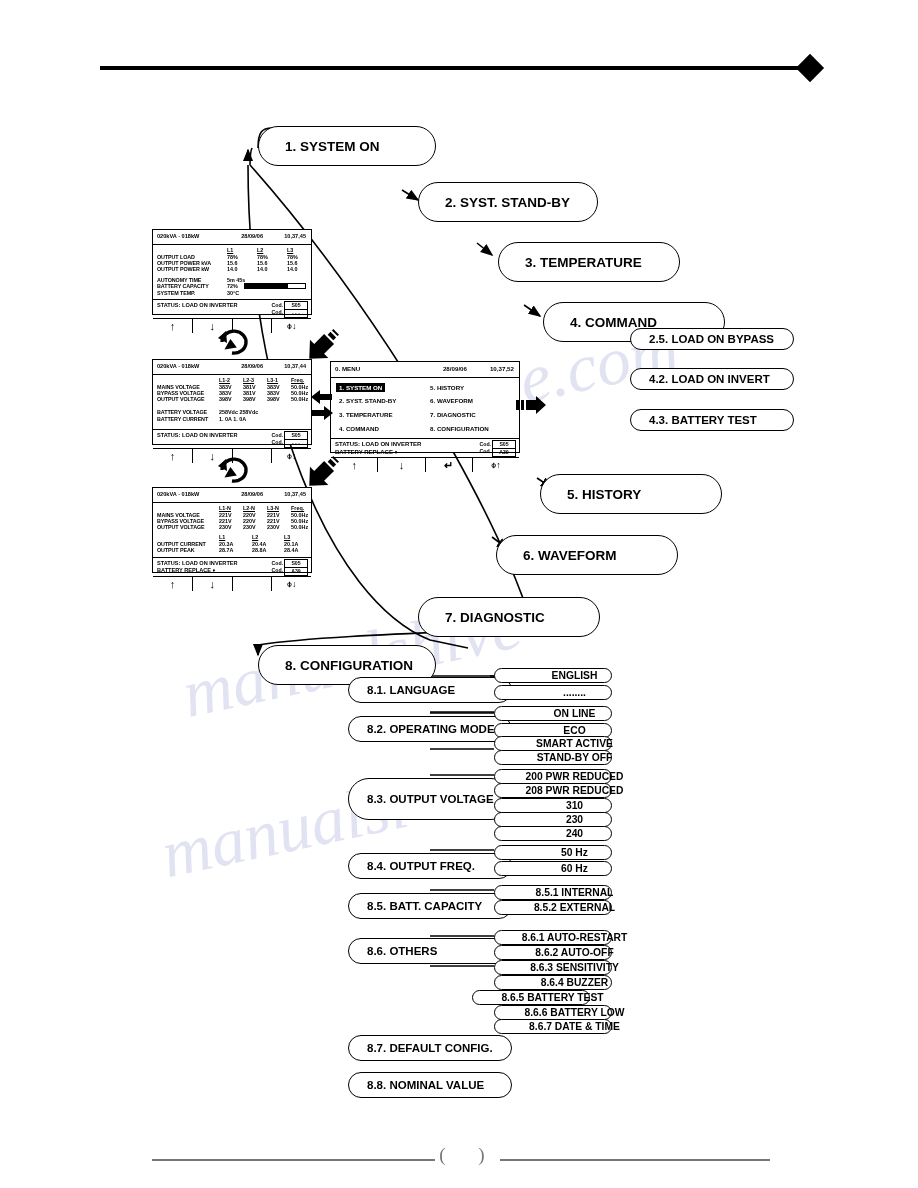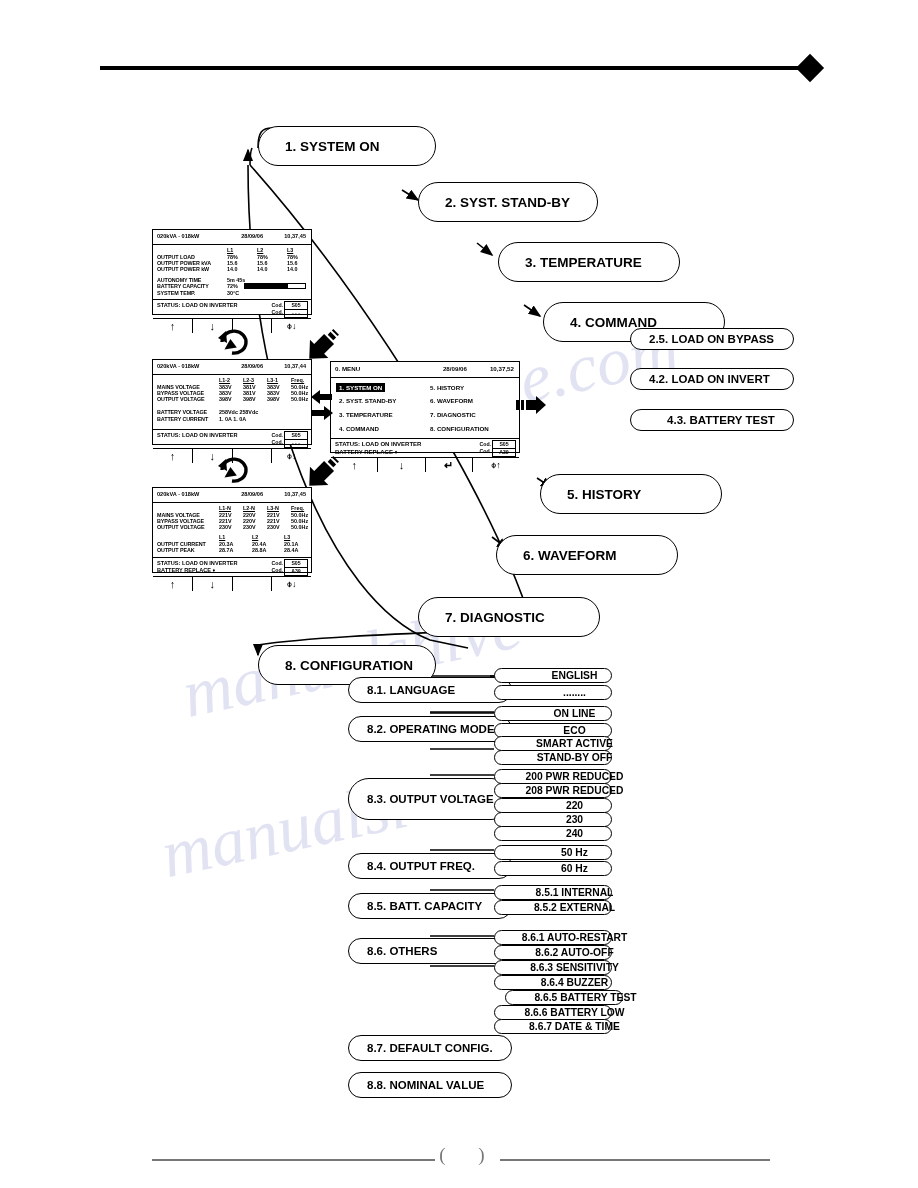--- a/index.html
+++ b/index.html
@@ -154,21 +154,21 @@
 <div class="pill pill-main" style="left:258px;top:645px;width:178px;">
   <span>8.  CONFIGURATION</span>
 </div>
 
 <div class="pill pill-sub" style="left:630px;top:328px;width:164px;">
   <span>2.5. LOAD ON BYPASS</span>
 </div>
 <div class="pill pill-sub" style="left:630px;top:368px;width:164px;">
   <span>4.2. LOAD ON INVERT</span>
 </div>
-<div class="pill pill-sub" style="left:630px;top:409px;width:164px;justify-content:center;">
+<div class="pill pill-sub" style="left:630px;top:409px;width:164px;">
   <span>4.3. BATTERY TEST</span>
 </div>
 
 <div class="pill pill-sub" style="left:348px;top:677px;width:164px;height:26px;">
   <span>8.1. LANGUAGE</span>
 </div>
 <div class="pill pill-sub" style="left:348px;top:716px;width:164px;height:26px;">
   <span>8.2.  OPERATING MODE</span>
 </div>
 <div class="pill pill-sub" style="left:348px;top:778px;width:164px;height:42px;">
@@ -210,21 +210,21 @@
   <span>STAND-BY OFF</span>
   </div>
 
 <div class="pill pill-opt" style="left:494px;top:769px;width:118px;">
   <span>200 PWR REDUCED</span>
   </div>
 <div class="pill pill-opt" style="left:494px;top:783px;width:118px;">
   <span>208 PWR REDUCED</span>
   </div>
 <div class="pill pill-opt" style="left:494px;top:798px;width:118px;">
-  <span>220</span>
+  <span>310</span>
   </div>
 <div class="pill pill-opt" style="left:494px;top:812px;width:118px;">
   <span>230</span>
   </div>
 <div class="pill pill-opt" style="left:494px;top:826px;width:118px;">
   <span>240</span>
   </div>
 
 <div class="pill pill-opt" style="left:494px;top:845px;width:118px;">
   <span>50 Hz</span>
@@ -245,21 +245,21 @@
   </div>
 <div class="pill pill-opt" style="left:494px;top:945px;width:118px;">
   <span>8.6.2 AUTO-OFF</span>
   </div>
 <div class="pill pill-opt" style="left:494px;top:960px;width:118px;">
   <span>8.6.3 SENSITIVITY</span>
   </div>
 <div class="pill pill-opt" style="left:494px;top:975px;width:118px;">
   <span>8.6.4 BUZZER</span>
   </div>
-<div class="pill pill-opt" style="left:505px;top:990px;width:118px;">
+<div class="pill pill-opt" style="left:472px;top:990px;width:118px;">
   <span>8.6.5 BATTERY TEST</span>
   </div>
 <div class="pill pill-opt" style="left:494px;top:1005px;width:118px;">
   <span>8.6.6 BATTERY LOW</span>
   </div>
 <div class="pill pill-opt" style="left:494px;top:1019px;width:118px;">
   <span>8.6.7 DATE &amp; TIME</span>
   </div>
 
 <div class="lcd" style="left:152px;top:229px;width:160px;height:86px;">

